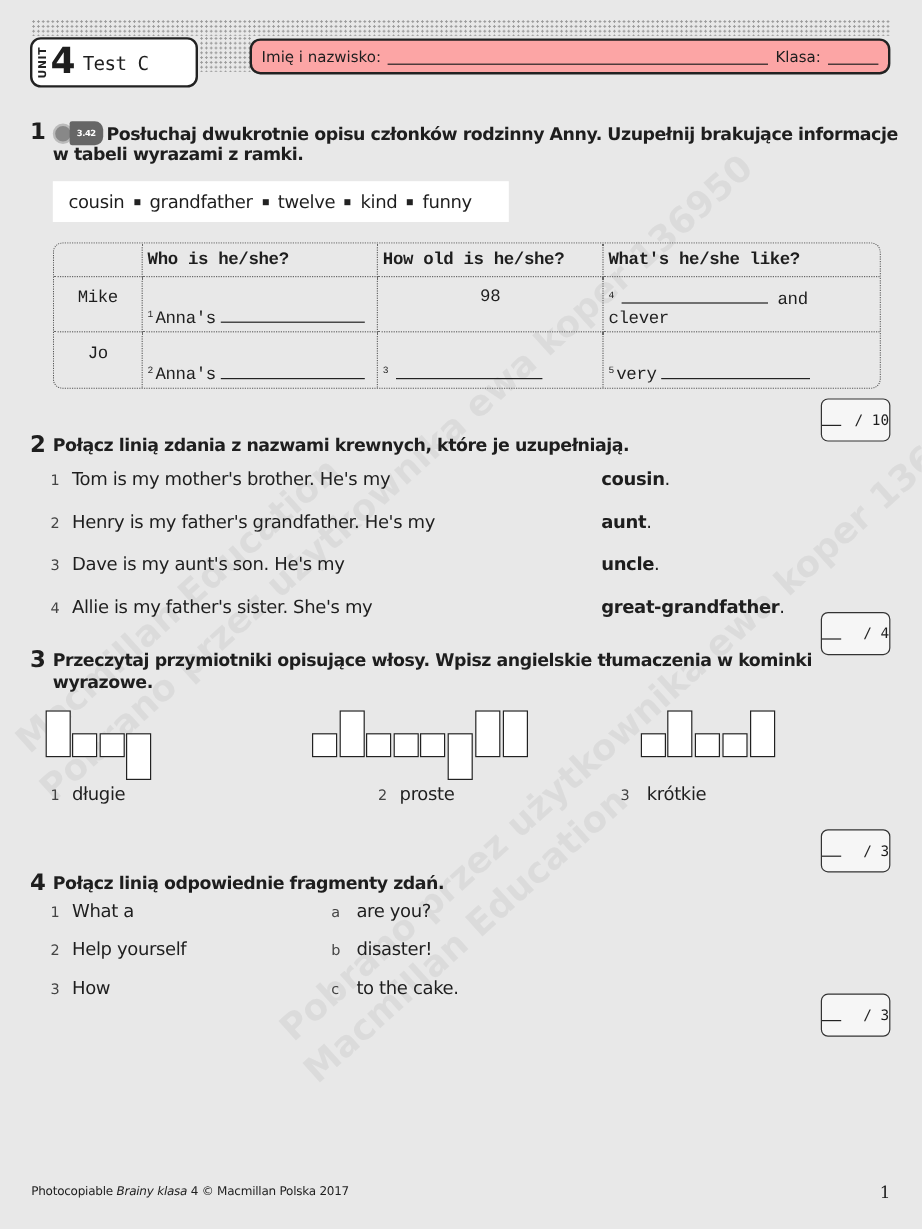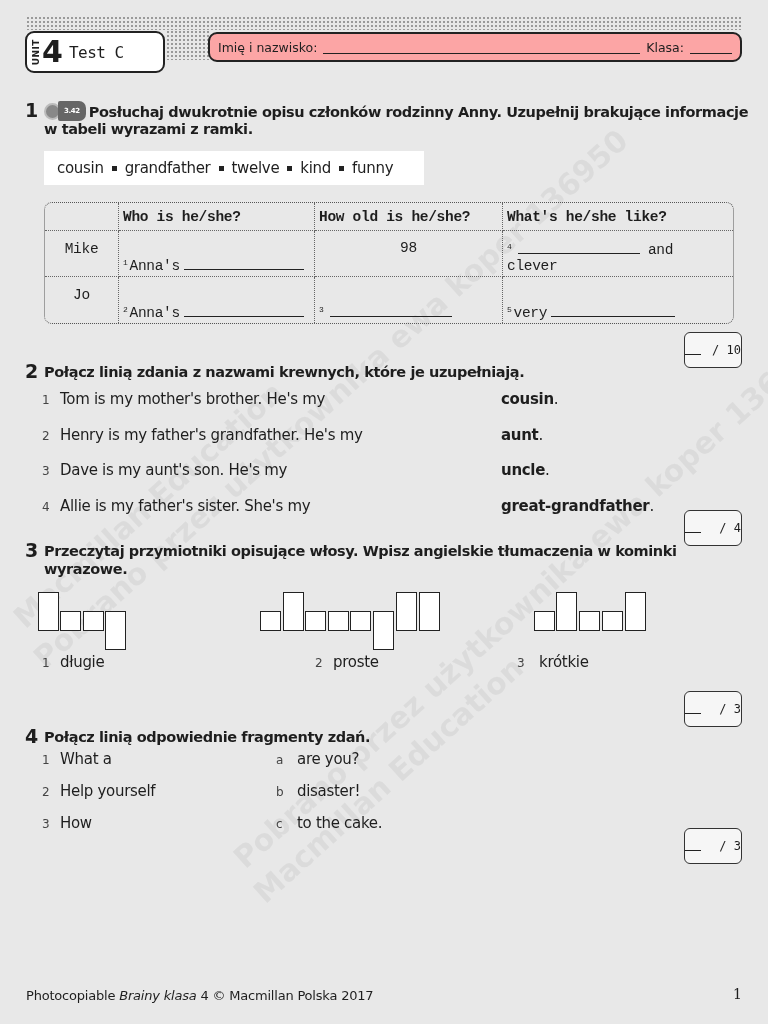--- a/index.html
+++ b/index.html
@@ -55,21 +55,21 @@
     border-radius: 6px; background: #f6f6f6; font-family: "DejaVu Sans Mono", monospace; font-size: 12px;
     display: flex; align-items: center; justify-content: space-between; }
   .score .sb { display: inline-block; width: 16px; border-bottom: 1px solid #222; height: 10px; margin-right: 5px; }
 
   .item { position: absolute; font-size: 15px; letter-spacing: -0.3px; white-space: nowrap; }
   .item .n { display: inline-block; width: 18px; font-size: 12px; color: #444; }
   .bold-word { font-weight: bold; }
 
   .wbox { position: absolute; border: 1.5px solid #222; background: #fff; }
 
-  .footer { position: absolute; left: 26px; top: 988px; font-size: 13px; letter-spacing: -0.2px; }
+  .footer { position: absolute; left: 26px; top: 988px; font-size: 10px; letter-spacing: -0.2px; }
   .footer i { font-style: italic; }
   .page-num { position: absolute; right: 26px; top: 986px; font-size: 14px; font-family: "DejaVu Serif", serif; }
 
   .watermark { position: absolute; font-size: 30px; font-weight: bold; color: rgba(0,0,0,0.055);
     white-space: nowrap; transform-origin: left bottom; pointer-events: none; }
 </style>
 </head>
 <body>
 
 <div class="watermark" style="left:30px; top:600px; transform:rotate(-42deg);">Macmillan Education</div>

